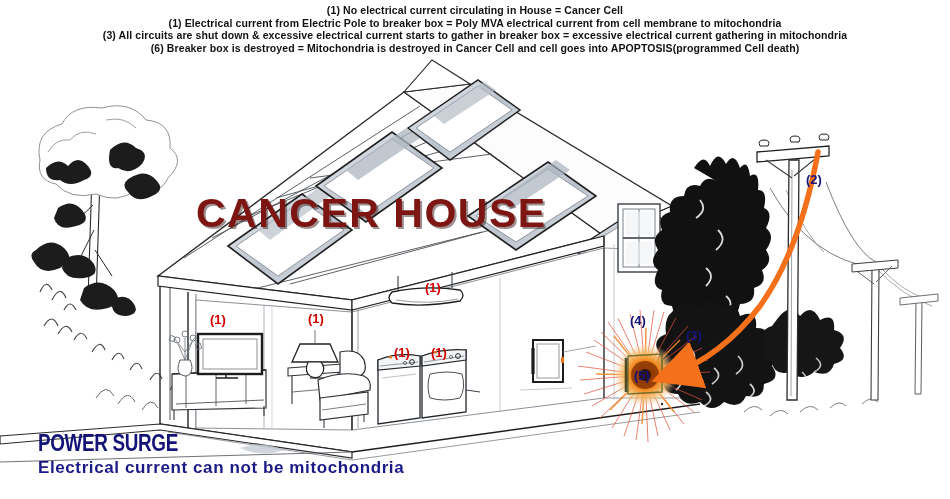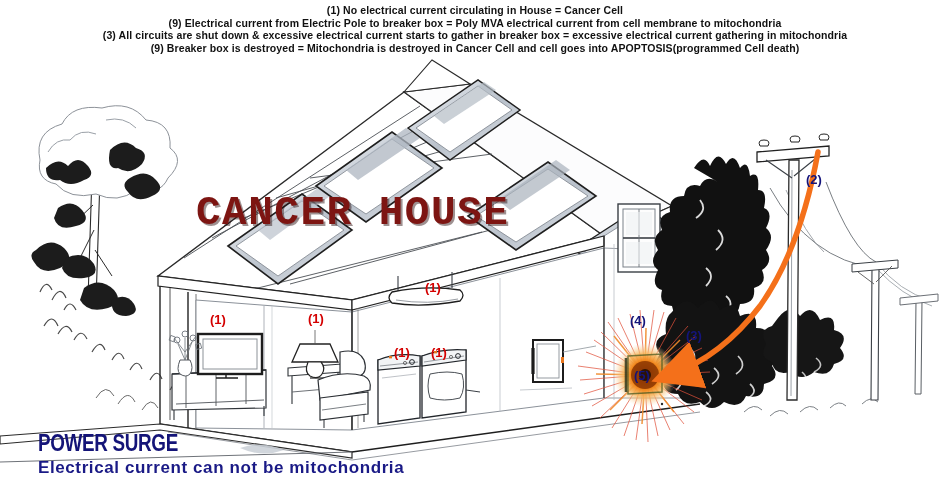--- a/index.html
+++ b/index.html
@@ -47,21 +47,21 @@
     height: 499px;
     z-index: 10;
   }
 
   
   #house-title {
     position: absolute;
     left: 196px;
     top: 190px;
     z-index: 30;
-    font-family: Liberation Mono, monospace;
+    font-family: Liberation Sans, sans-serif;
     font-size: 41px;
     font-weight: bold;
     letter-spacing: 1.5px;
     color: #7d1512;
     text-shadow: 2px 2px 0 rgba(40,10,10,0.45);
     white-space: nowrap;
     pointer-events: none;
   }
 
   
@@ -105,23 +105,23 @@
     white-space: nowrap;
   }
 </style>
 </head>
 <body>
 
 <div id="canvas">
 
   <div id="legend">
     <div class="legend-line">(1) No electrical current circulating in House = Cancer Cell</div>
-    <div class="legend-line">(9) Electrical current from Electric Pole to breaker box  = Poly MVA electrical current from cell membrane to mitochondria</div>
+    <div class="legend-line">(1) Electrical current from Electric Pole to breaker box  = Poly MVA electrical current from cell membrane to mitochondria</div>
     <div class="legend-line">(3) All circuits are shut down &amp; excessive electrical current starts to gather in breaker box = excessive electrical current gathering in mitochondria</div>
-    <div class="legend-line">(9) Breaker box is destroyed = Mitochondria is destroyed in Cancer Cell and cell goes into APOPTOSIS(programmed Cell death)</div>
+    <div class="legend-line">(6) Breaker box is destroyed = Mitochondria is destroyed in Cancer Cell and cell goes into APOPTOSIS(programmed Cell death)</div>
   </div>
 
   <svg id="scene" viewBox="0 0 950 499">
     <defs>
 
       <radialGradient id="burstGrad" cx="50%" cy="50%" r="50%">
         <stop offset="0%" stop-color="#3a1603"></stop>
         <stop offset="18%" stop-color="#b44a06"></stop>
         <stop offset="42%" stop-color="#f07f10"></stop>
         <stop offset="68%" stop-color="#f7b65c" stop-opacity="0.85"></stop>

